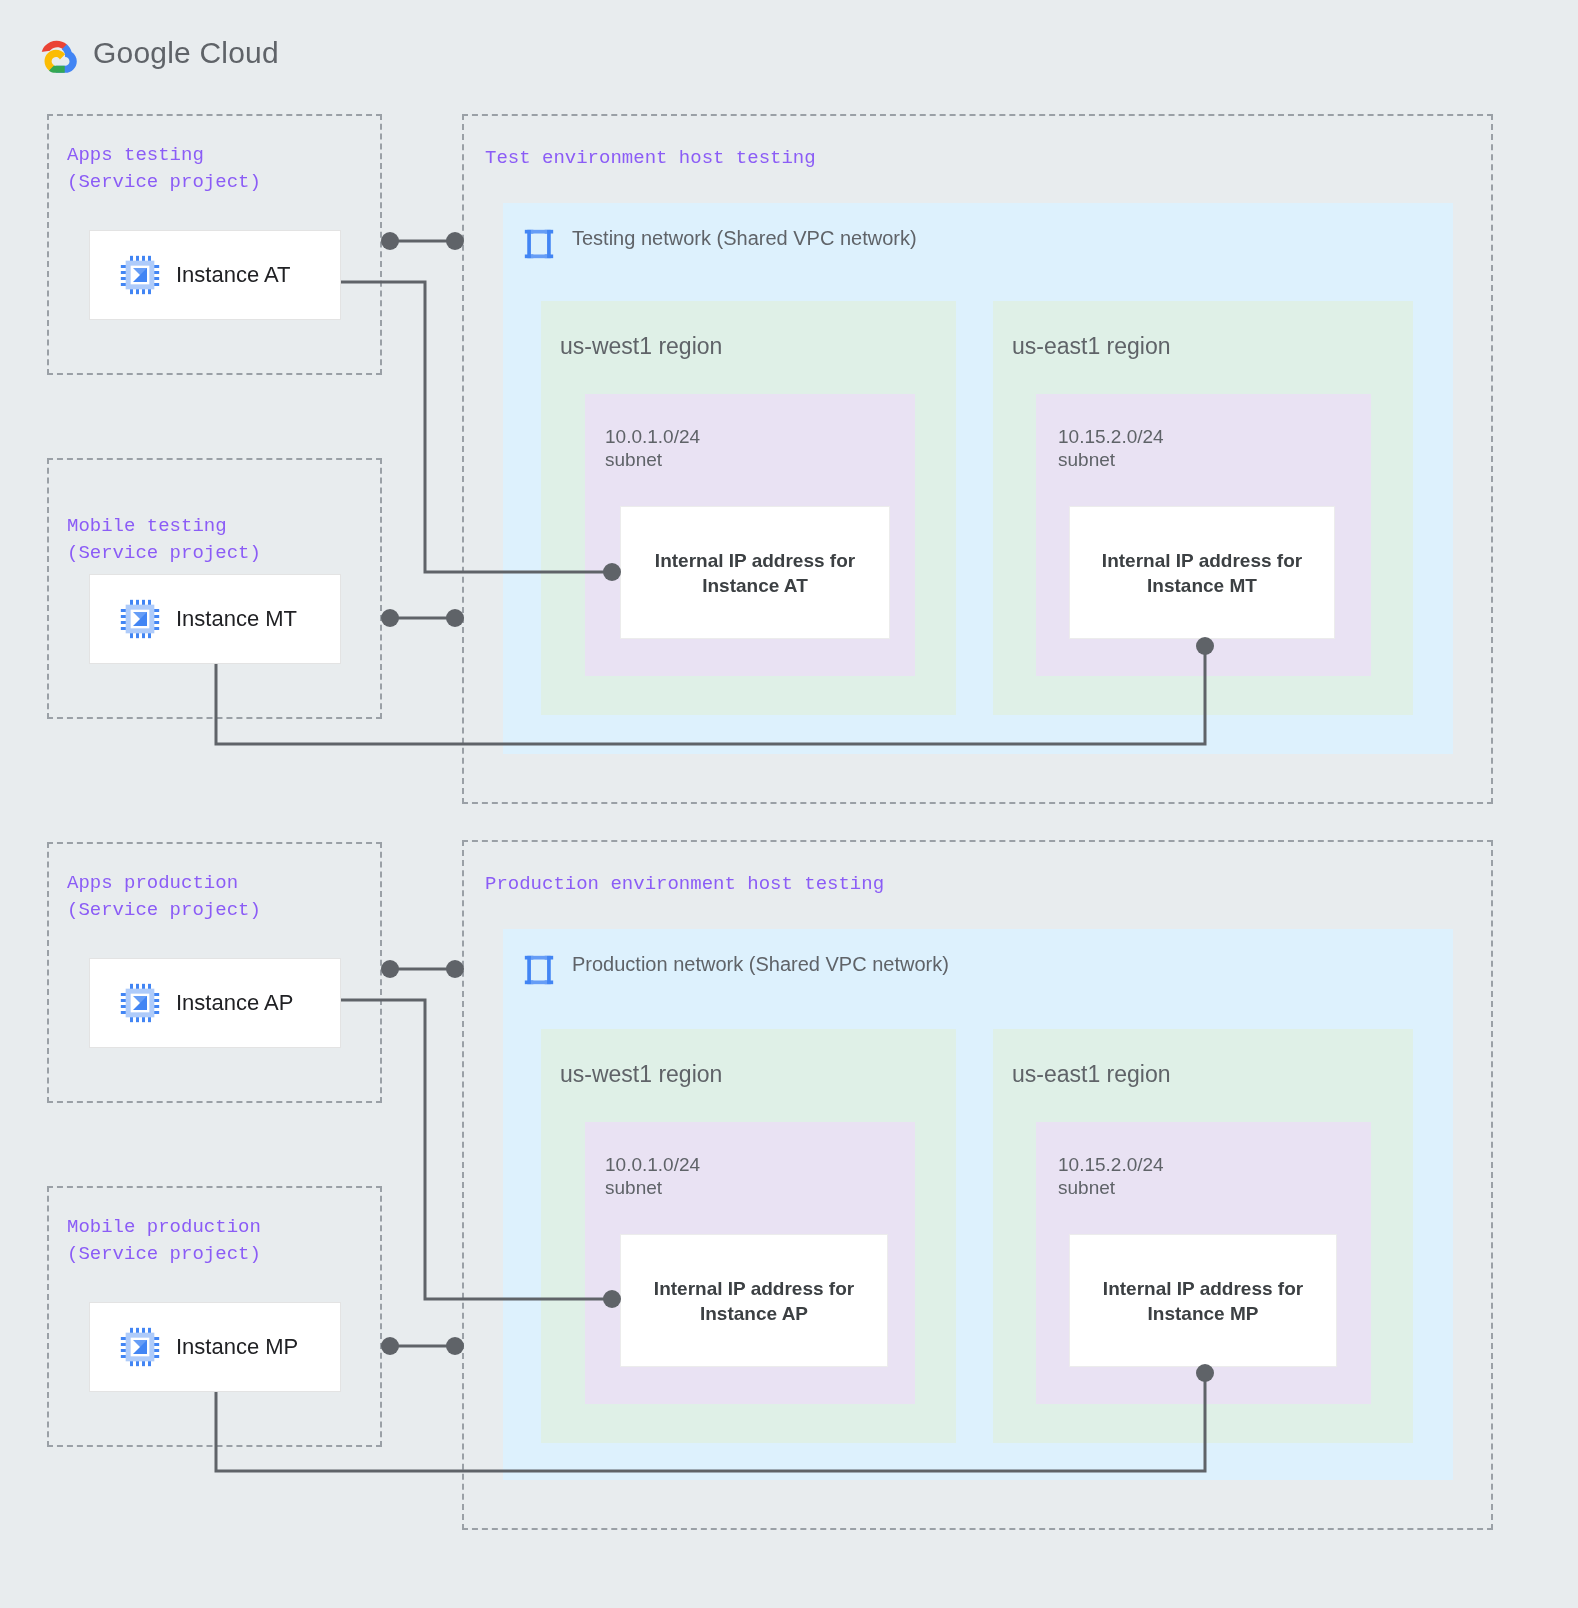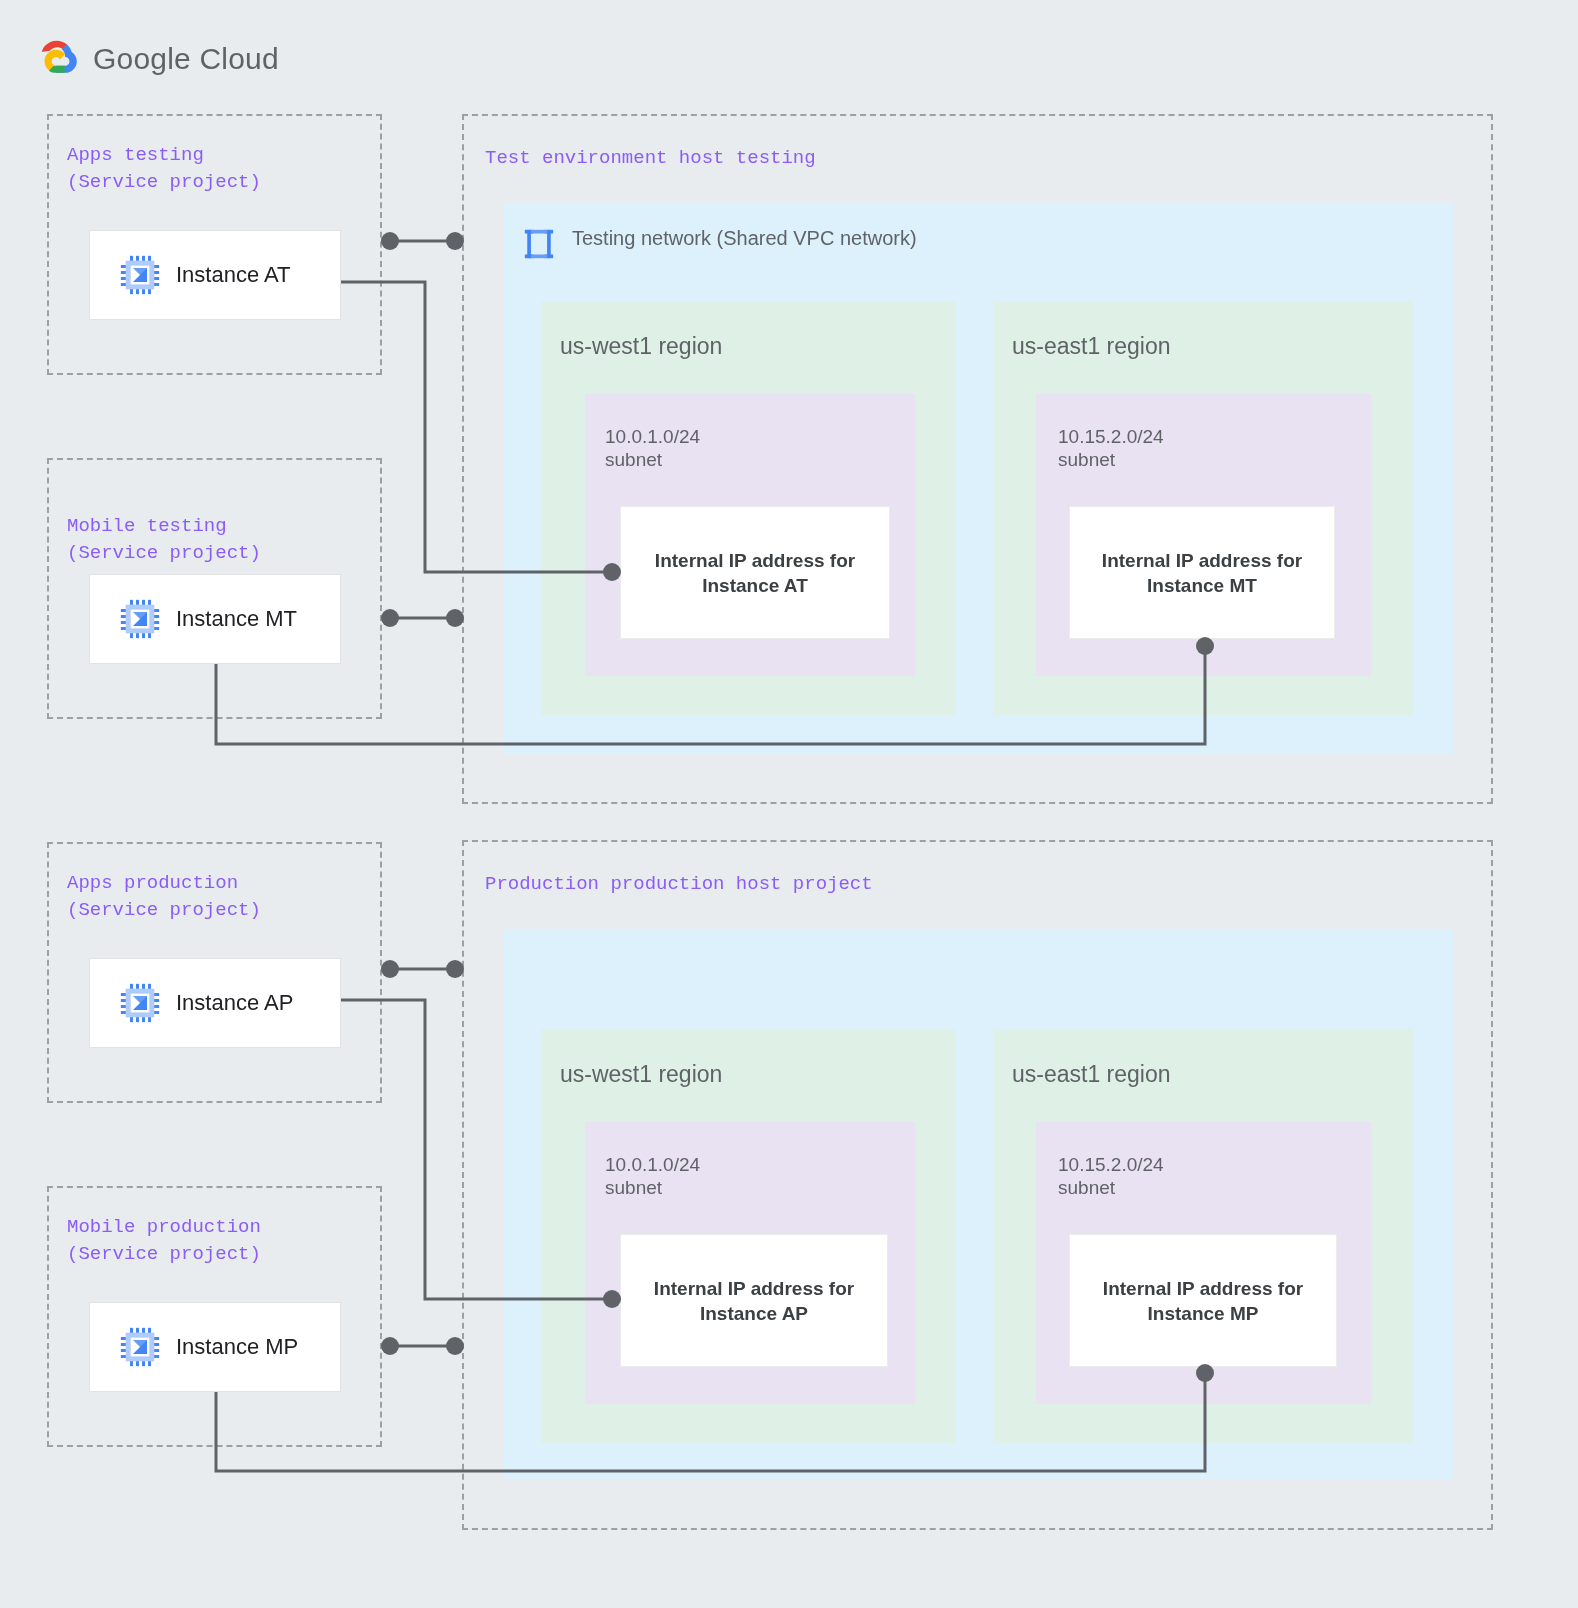--- a/index.html
+++ b/index.html
@@ -17,21 +17,21 @@
     background: #e8ecee;
     overflow: hidden;
   }
 
   
   .logo-wrap {
     position: absolute;
     left: 33px;
     top: 36px;
     display: flex;
-    align-items: flex-end;
+    align-items: flex-start;
     gap: 14px;
   }
   .gcloud-mark { width: 46px; height: 40px; display:block; }
   .logo-text {
     font-size: 30px;
     color: #5f6368;
     letter-spacing: 0.2px;
     white-space: nowrap;
   }
   .logo-text .lt-bold { font-weight: 400; }
@@ -327,23 +327,40 @@
       </g>
       <rect x="3.4" y="3.4" width="17.2" height="17.2" fill="#aecbfa"></rect>
       <rect x="6.4" y="6.4" width="11.2" height="11.2" fill="#ffffff"></rect>
       <path d="M7.8 7.8h8.4v8.4z" fill="#669df6"></path>
       <path d="M16.2 7.8v8.4H7.8z" fill="#4285f4"></path>
     </svg>
     <span class="instance-label">Instance MP</span>
   </div>
 
   <div class="dashed-box" style="left:462px; top:840px; width:1031px; height:690px;"></div>
-  <div class="box-label" style="left:485px; top:871px;">Production production host project</div>
+  <div class="box-label" style="left:485px; top:871px;">Production environment host testing</div>
 
   <div class="vpc-panel" style="left:503px; top:929px; width:950px; height:551px;"></div>
+  <div class="vpc-head" style="left:522px; top:953px;">
+    <svg class="vpc-icon" viewBox="0 0 24 24">
+      <g fill="#4285f4">
+        <rect x="2" y="2" width="6" height="2.6"></rect>
+          <rect x="16" y="2" width="6" height="2.6"></rect>
+        <rect x="2" y="19.4" width="6" height="2.6"></rect>
+          <rect x="16" y="19.4" width="6" height="2.6"></rect>
+        <rect x="3.7" y="2" width="2.6" height="20"></rect>
+          <rect x="17.7" y="2" width="2.6" height="20"></rect>
+      </g>
+      <g fill="#669df6">
+        <rect x="6.3" y="2" width="11.4" height="2.6"></rect>
+          <rect x="6.3" y="19.4" width="11.4" height="2.6"></rect>
+      </g>
+    </svg>
+    <span class="vpc-title">Production network (Shared VPC network)</span>
+  </div>
 
   <div class="region-panel" style="left:541px; top:1029px; width:415px; height:414px;"></div>
   <div class="region-label" style="left:560px; top:1061px;">us-west1 region</div>
   <div class="subnet-panel" style="left:585px; top:1122px; width:330px; height:282px;"></div>
   <div class="subnet-label" style="left:605px; top:1153px;">10.0.1.0/24
 subnet</div>
   <div class="ip-card" style="left:620px; top:1234px; width:268px; height:133px;">
     <span>Internal IP address for
 Instance AP</span>
   </div>

